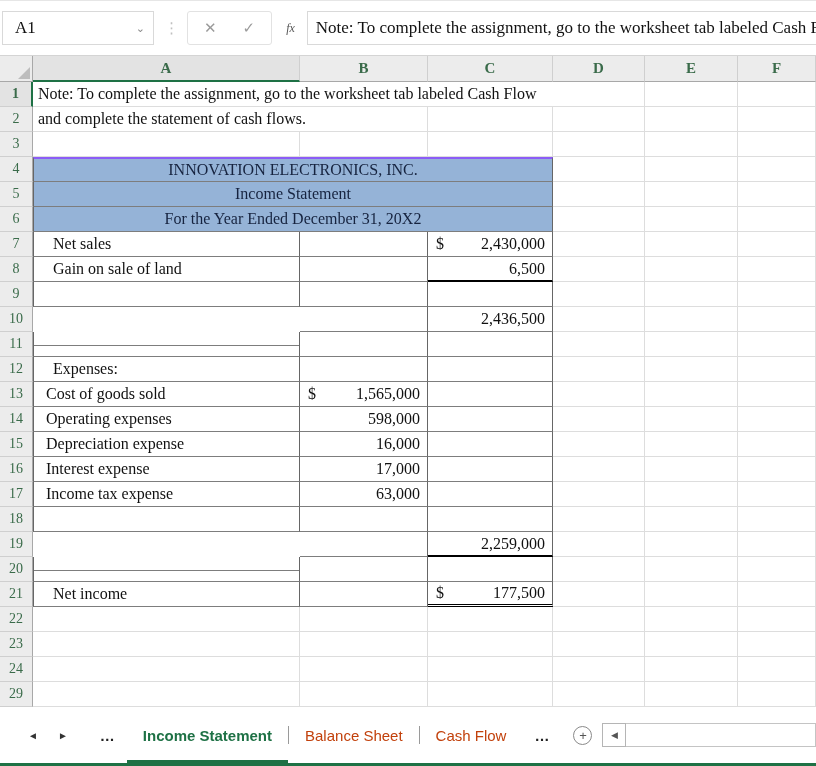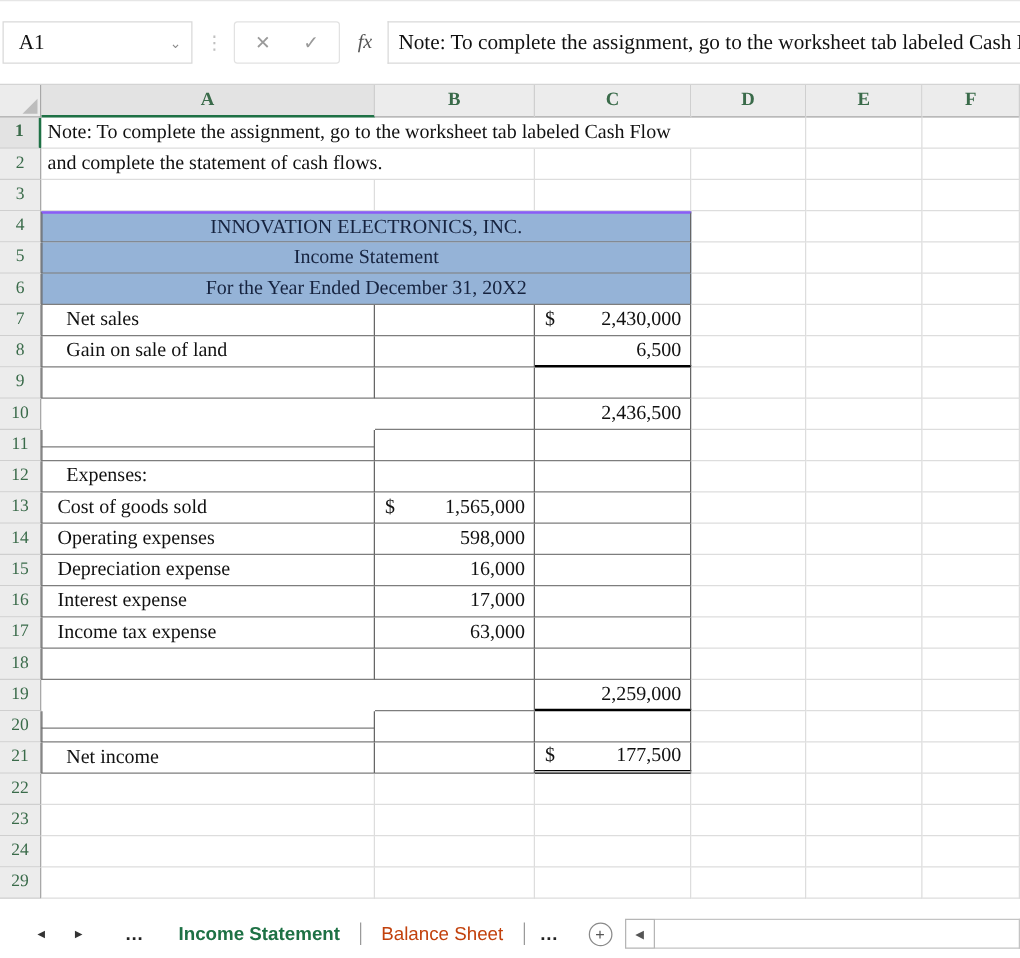--- a/index.html
+++ b/index.html
@@ -1,28 +1,28 @@
 <!DOCTYPE html>
 <html style="--blue: #95B3D7; --green: #1E7145; --hdr-text: #3A6B4A;"><head>
 <meta charset="utf-8">
 <style>
   * { box-sizing: border-box; margin: 0; padding: 0; }
   html, body { width: 816px; height: 766px; overflow: hidden; background: #fff; }
   body { font-family: "Liberation Serif", serif; }
   :root { --blue:#95B3D7; --green:#1E7145; --hdr-text:#3A6B4A; }
 
   
-  .formula-row { height:68px; display:flex; align-items:center; border-bottom:1px solid #d4d4d4; border-top:1px solid #e6e6e6; background:#fff; padding-left:2px; }
+  .formula-row { height:56px; display:flex; align-items:center; border-bottom:1px solid #d4d4d4; border-top:1px solid #e6e6e6; background:#fff; padding-left:2px; }
   .name-box { width:152px; height:34px; border:1px solid #d9d9d9; display:flex; align-items:center; justify-content:space-between; padding:0 8px 0 12px; font-size:17px; color:#111; }
   .name-chev { font-size:11px; color:#8a8a8a; }
   .dots { color:#c0c0c0; font-size:15px; margin:0 8px 0 10px; }
   .btn-group { display:flex; align-items:center; gap:26px; border:1px solid #e2e2e2; border-radius:3px; height:34px; padding:0 16px; margin-right:8px; }
   .fcancel { color:#9a9a9a; font-size:15px; }
   .fenter { color:#9a9a9a; font-size:15px; }
-  .ffx { font-style:italic; font-size:16px; color:#555; margin:0 12px 0 6px; }
+  .ffx { font-style:italic; font-size:12px; color:#555; margin:0 12px 0 6px; }
   .formula-input { flex:1; height:34px; border:1px solid #d9d9d9; border-right:none; display:flex; align-items:center; padding-left:8px; font-size:17px; white-space:nowrap; overflow:hidden; color:#111; }
 
   
   #sheet { display:grid; grid-template-columns:33px 267px 128px 125px 92px 93px 78px; grid-template-rows:26px repeat(25, 25px); width:816px; background:#fff; }
   .corner { background:#ECECEC; border-right:1px solid #a8a8a8; border-bottom:1px solid #a8a8a8; position:relative; }
   .corner::after { content:""; position:absolute; right:2px; bottom:2px; border-left:12px solid transparent; border-bottom:12px solid #bdbdbd; }
   .hd { background:#ECECEC; border-right:1px solid #cfcfcf; border-bottom:1px solid #a8a8a8; color:var(--hdr-text); font-weight:700; font-size:15px; display:flex; align-items:center; justify-content:center; }
   .hd.colsel { border-bottom:2px solid var(--green); background:#E3E3E3; }
   .rh { background:#ECECEC; border-right:1px solid #a8a8a8; border-bottom:1px solid #cfcfcf; color:var(--hdr-text); font-size:14px; display:flex; align-items:center; justify-content:center; }
   .rh.rowsel { border-right:2px solid var(--green); background:#E3E3E3; font-weight:700; }
@@ -261,20 +261,23 @@
   <span class="nav">►</span>
   <span class="ellip">…</span>
   <div class="tab active">
     <span>Income Statement</span>
   </div>
   <div class="vsep"></div>
   <div class="tab">
     <span>Balance Sheet</span>
   </div>
   <div class="vsep"></div>
+  <div class="tab">
+    <span>Cash Flow</span>
+  </div>
   <span class="ellip">…</span>
   <span class="addbtn">
     <span>+</span>
   </span>
   <div class="hscroll">
     <span class="scroll-arrow">◀</span>
     <div class="scroll-track"></div>
   </div>
 </div>
 

